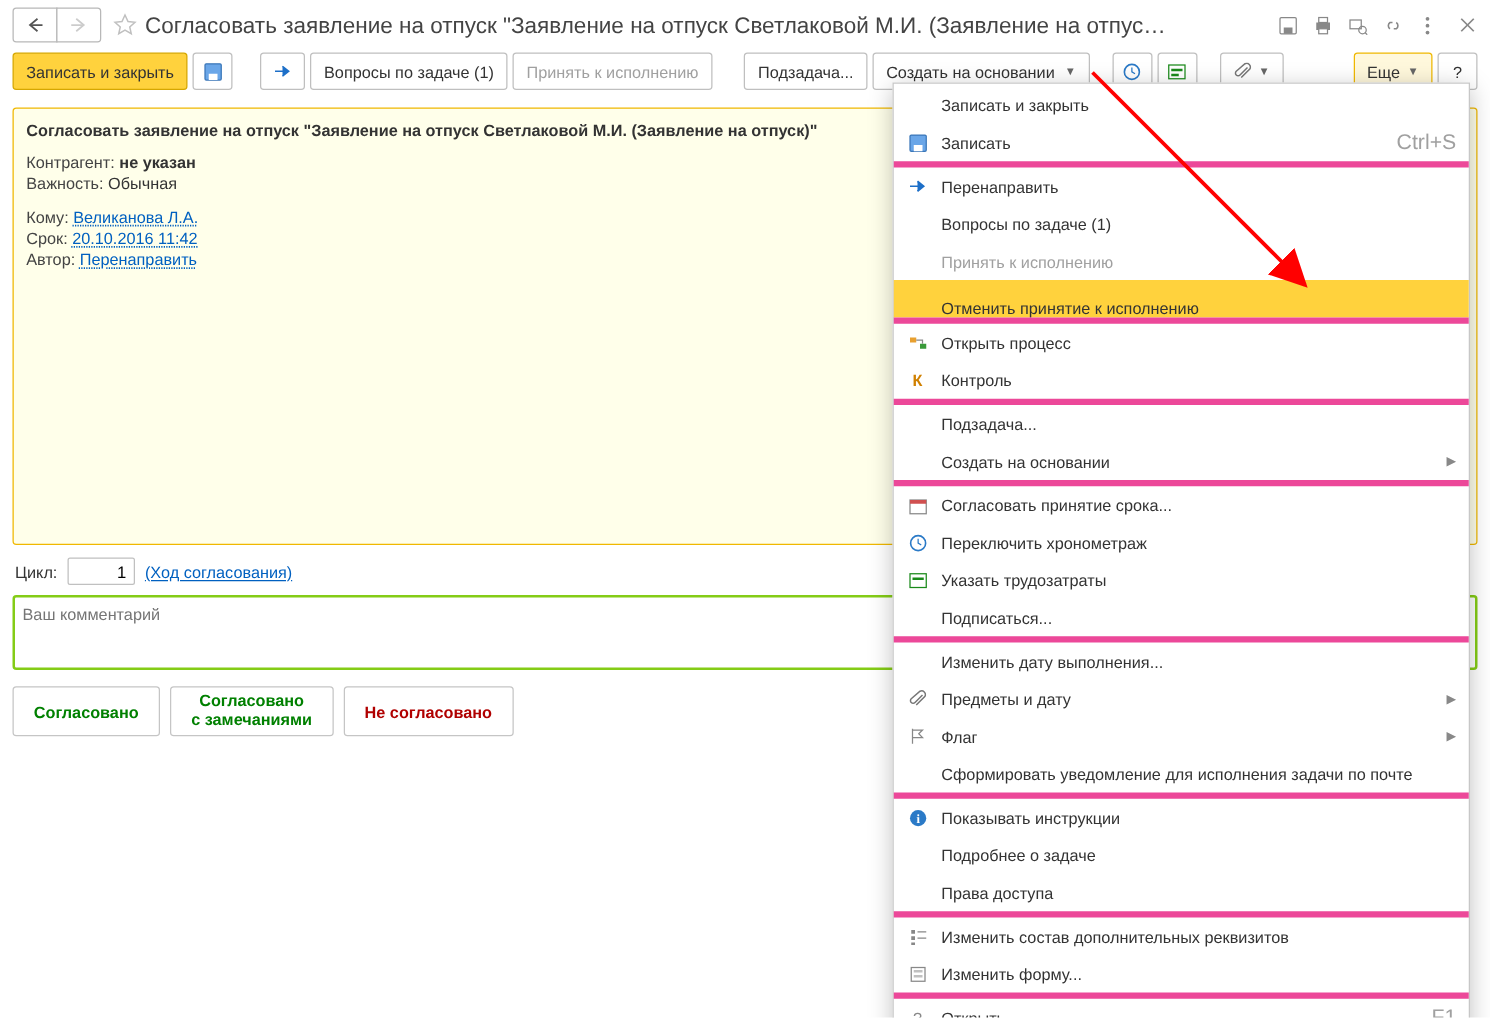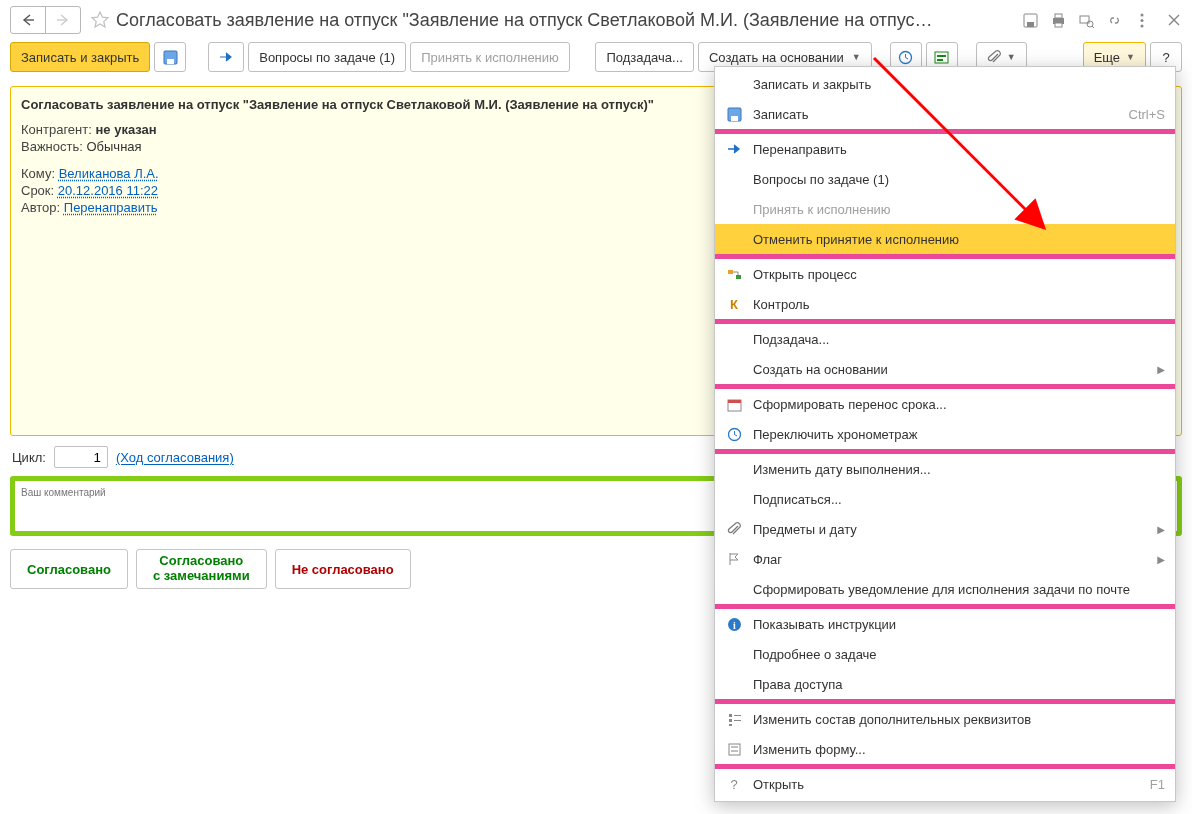--- a/index.html
+++ b/index.html
@@ -39,37 +39,37 @@
   .info-box{border:1px solid var(--yellow-dark);border-radius:3px;background:#ffffea;padding:10px 10px;height:350px;box-sizing:border-box;}
   .info-title{font-weight:700;margin-bottom:10px;}
   .info-line{margin:2px 0;font-size:13px;}
   .lbl{color:#444;}
   .val-bold{font-weight:700;}
   .val-link{color:var(--link);text-decoration:underline dotted;text-underline-offset:2px;}
 
   .cycle-row{display:flex;align-items:center;gap:8px;padding:10px 0 8px 2px;font-size:13px;}
   .cycle-row input{width:40px;height:20px;border:1px solid #c0c0c0;border-radius:2px;text-align:right;padding:0 6px;}
 
-  .comment{width:100%;height:60px;border:5px solid #84cc16;border-radius:3px;padding:6px;box-sizing:border-box;font-family:inherit;font-size:10px;resize:none;}
+  .comment{width:100%;height:60px;border:2px solid #84cc16;border-radius:3px;padding:6px;box-sizing:border-box;font-family:inherit;font-size:13px;resize:none;}
 
   .action-row{display:flex;gap:8px;padding-top:10px;}
   .act-btn{height:38px;border:1px solid #c5c5c5;border-radius:3px;padding:0 16px;background:#fff;font-size:13px;display:flex;align-items:center;justify-content:center;text-align:center;}
   .act-green{color:#008000;font-weight:700;}
   .act-green2{color:#008000;font-weight:700;line-height:1.15;}
   .act-red{color:#b00000;font-weight:700;}
 
   
   .menu{position:absolute;top:66px;right:16px;width:460px;background:#fff;border:1px solid #c7c7c7;box-shadow:0 4px 18px rgba(0,0,0,0.25);z-index:20;padding:2px 0;}
   .mi{display:flex;align-items:center;height:30px;padding:0 10px;gap:10px;position:relative;}
   .mi.disabled{color:#a0a0a0;}
-  .mi.hover{background:var(--yellow);}
+  .mi.hover{background:var(--yellow);align-items:flex-end;}
   .mi.sep{border-top:5px solid #ec4899;}
   .mi .mi-ico{width:18px;display:flex;justify-content:center;align-items:center;}
   .mi .mi-txt{flex:1;white-space:nowrap;}
-  .mi .mi-sc{color:#a0a0a0;font-size:13px;}
+  .mi .mi-sc{color:#a0a0a0;font-size:17px;}
   .mi .mi-arrow{color:#888;font-size:10px;}
 
   
   .red-arrow{position:absolute;top:48px;right:128px;z-index:25;pointer-events:none;}
 
   svg{display:block;}
 </style>
 </head>
 <body>
 
@@ -194,21 +194,21 @@
   <div class="btn ico-only">?</div>
 </div>
 
 <div class="main">
   <div class="info-box">
     <div class="info-title">Согласовать заявление на отпуск "Заявление на отпуск Светлаковой М.И. (Заявление на отпуск)"</div>
     <div class="info-line"><span class="lbl">Контрагент: </span><span class="val-bold">не указан</span></div>
     <div class="info-line"><span class="lbl">Важность: </span><span>Обычная</span></div>
     <div style="height:8px"></div>
     <div class="info-line"><span class="lbl">Кому: </span><span class="val-link">Великанова Л.А.</span></div>
-    <div class="info-line"><span class="lbl">Срок: </span><span class="val-link">20.12.2016 11:22</span></div>
+    <div class="info-line"><span class="lbl">Срок: </span><span class="val-link">20.10.2016 11:42</span></div>
     <div class="info-line"><span class="lbl">Автор: </span><span class="val-link">Перенаправить</span></div>
   </div>
 
   <div class="cycle-row">
     <span>Цикл:</span>
     <input value="1" style="">
     <span class="val-link" style="text-decoration:underline solid">(Ход согласования)</span>
   </div>
 
   <textarea class="comment" placeholder="Ваш комментарий" style=""></textarea>
@@ -282,38 +282,47 @@
       <span class="mi-txt">Создать на основании</span>
       <span class="mi-arrow">▶</span>
     </div>
     <div class="mi sep">
       <span class="mi-ico">
         <svg width="15" height="15">
           <rect x="1" y="3" width="13" height="11" fill="#fff" stroke="#888"></rect>
           <rect x="1" y="3" width="13" height="3" fill="#d05050"></rect>
         </svg>
       </span>
-      <span class="mi-txt">Сформировать перенос срока...</span>
+      <span class="mi-txt">Согласовать принятие срока...</span>
     </div>
     <div class="mi">
       <span class="mi-ico">
         <svg width="15" height="15">
           <circle cx="7.5" cy="7.5" r="6" fill="none" stroke="#2b7ac7" stroke-width="1.3"></circle>
           <path d="M7.5 4 V7.5 L10 9" stroke="#2b7ac7" fill="none"></path>
         </svg>
       </span>
       <span class="mi-txt">Переключить хронометраж</span>
     </div>
+    <div class="mi">
+      <span class="mi-ico">
+        <svg width="15" height="15">
+          <rect x="1" y="2" width="13" height="11" fill="none" stroke="#1a8a1a"></rect>
+          <rect x="3" y="5" width="9" height="2" fill="#1a8a1a"></rect>
+        </svg>
+      </span>
+      <span class="mi-txt">Указать трудозатраты</span>
+    </div>
+    <div class="mi">
+      <span class="mi-ico"></span>
+      <span class="mi-txt">Подписаться...</span>
+    </div>
     <div class="mi sep">
       <span class="mi-ico"></span>
       <span class="mi-txt">Изменить дату выполнения...</span>
-    </div>
-    <div class="mi">
-      <span class="mi-ico"></span>
-      <span class="mi-txt">Подписаться...</span>
     </div>
     <div class="mi">
       <span class="mi-ico">
         <svg width="14" height="14">
           <path d="M11 4 L5 10 a2 2 0 0 1 -3 -3 L9 1 a3 3 0 0 1 4 4 L6 12" stroke="#777" fill="none" stroke-width="1.2"></path>
         </svg>
       </span>
       <span class="mi-txt">Предметы и дату</span>
       <span class="mi-arrow">▶</span>
     </div>

